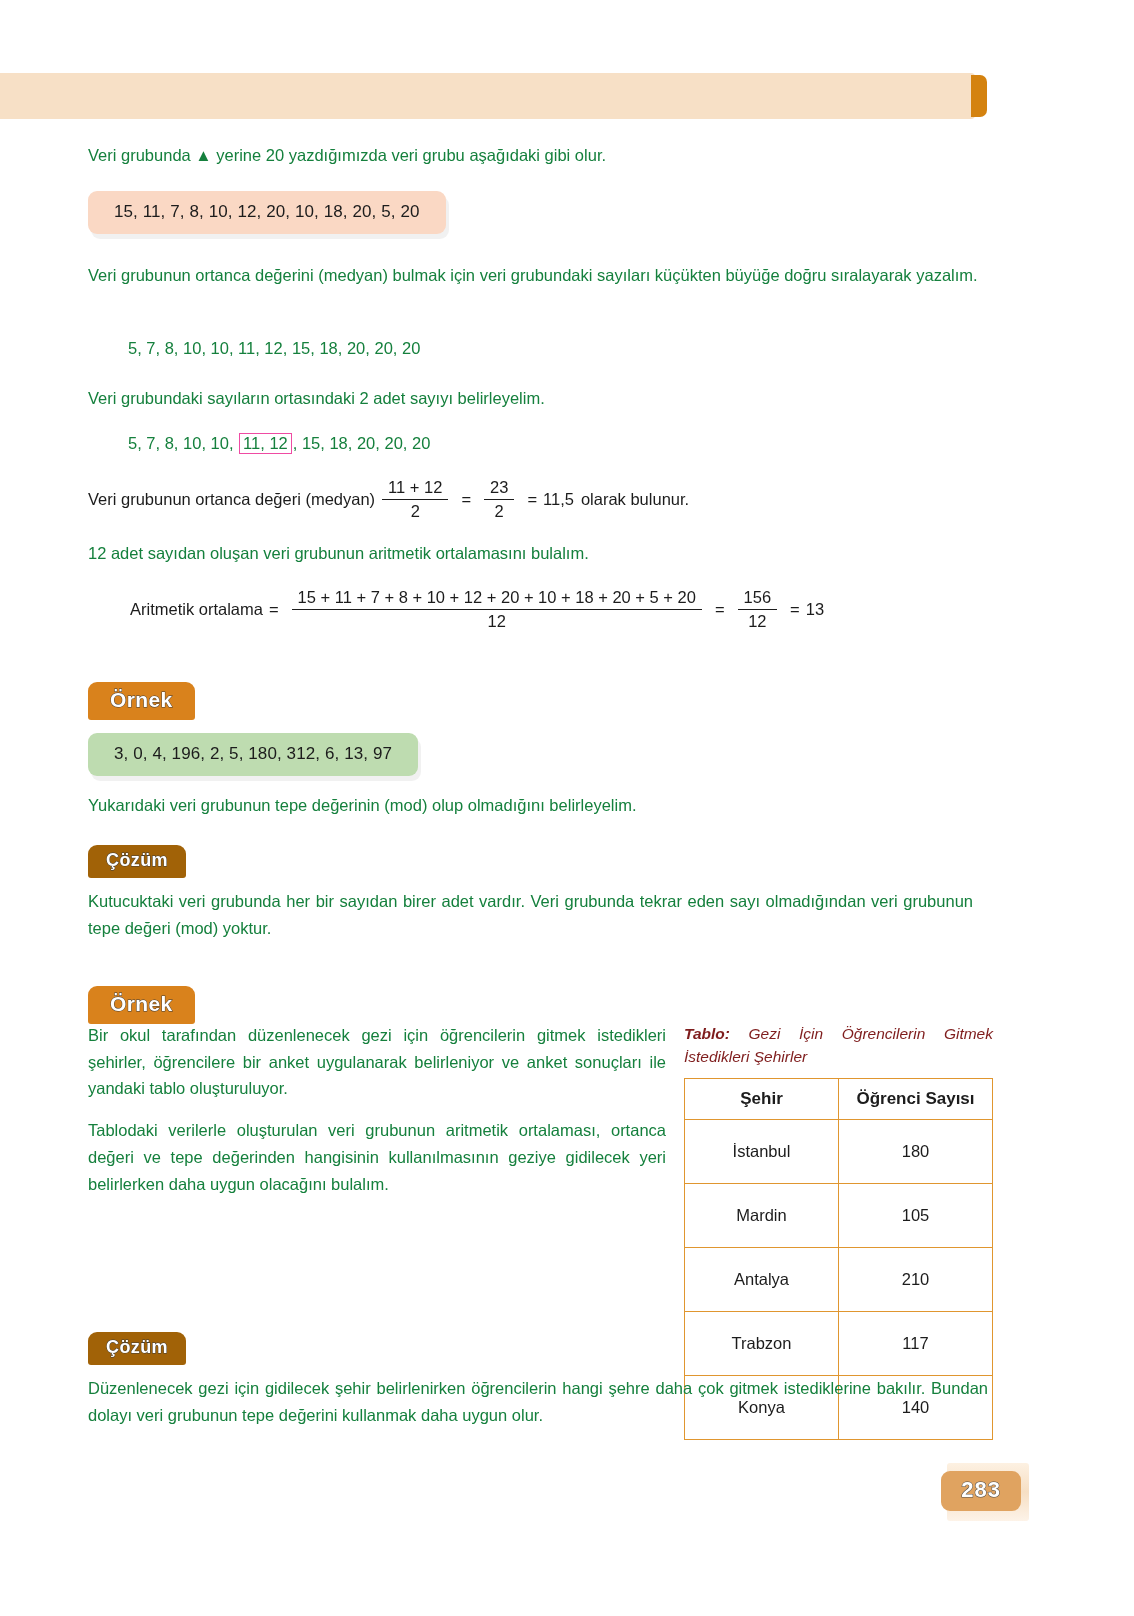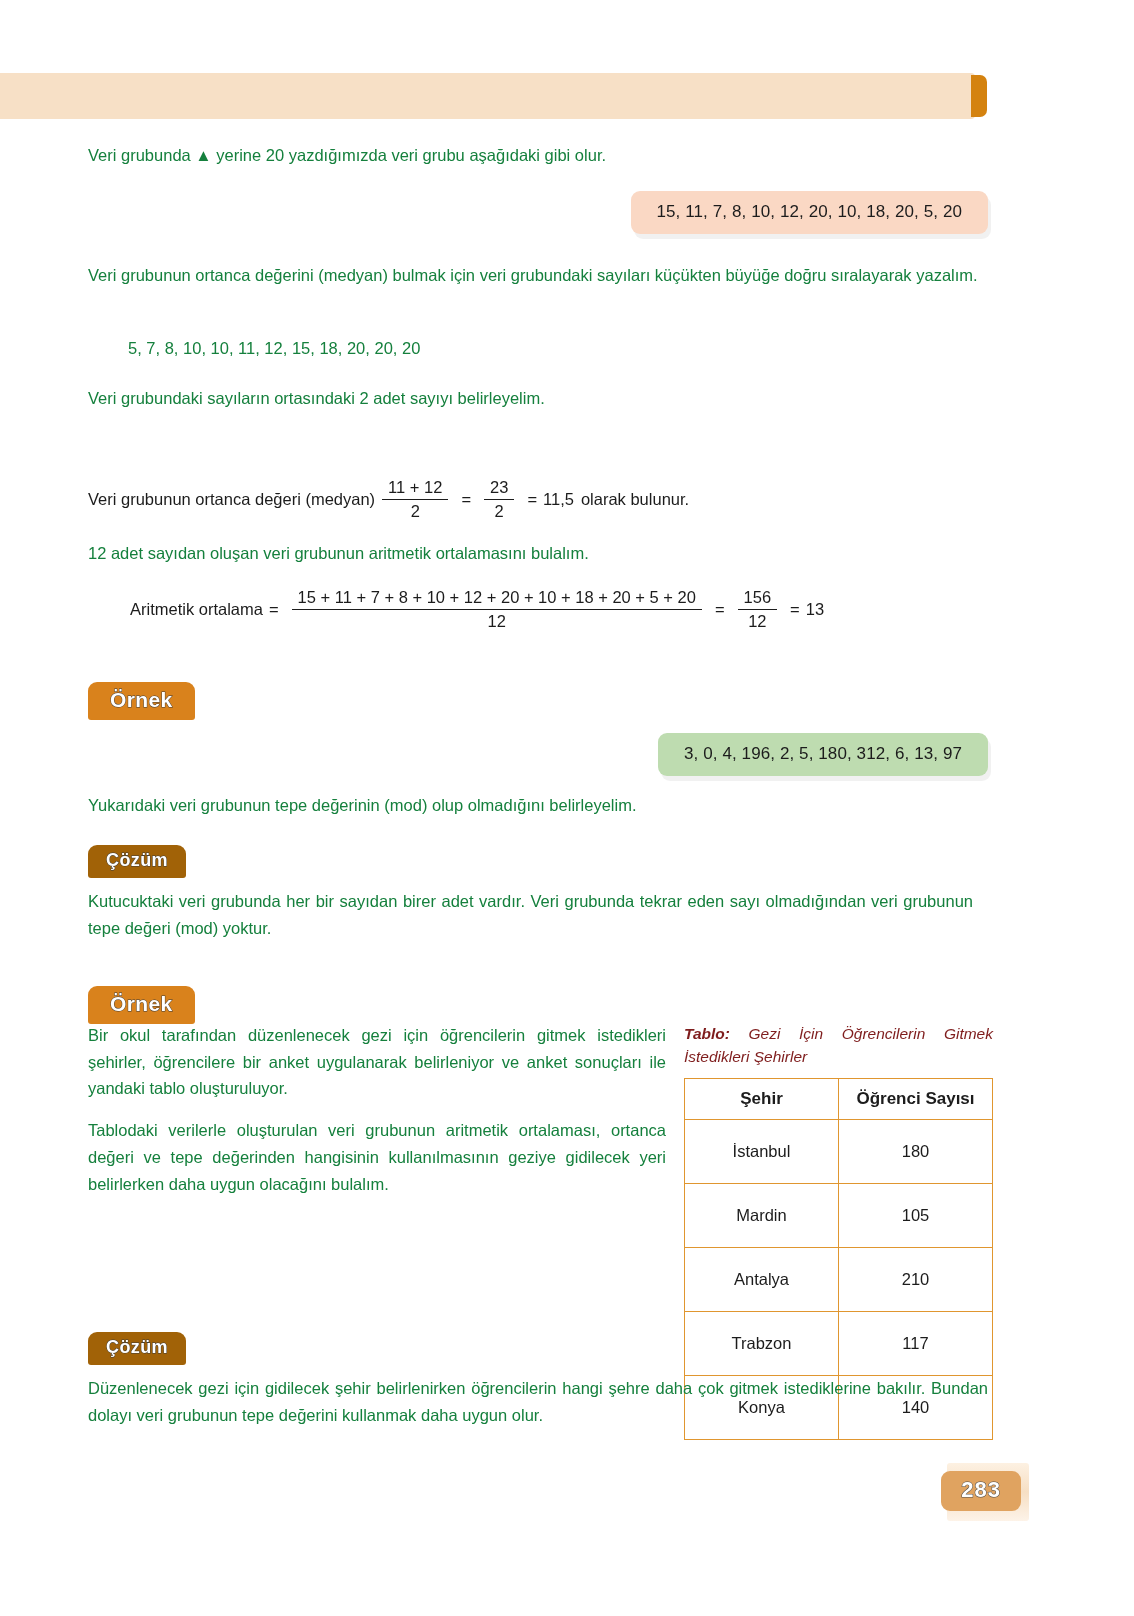--- a/index.html
+++ b/index.html
@@ -56,21 +56,21 @@
     text-align: justify;
   }
   .indent {
     padding-left: 40px;
   }
 
   
   .data-box-wrap {
     position: relative;
     display: flex;
-    justify-content: flex-end;
+    justify-content: flex-start;
   }
   .data-box {
     display: inline-block;
     padding: 11px 26px 12px;
     border-radius: 9px;
     font-size: 17px;
     color: #1c1c1c;
     text-align: center;
     box-shadow: 3px 5px 0 0 rgba(0,0,0,0.055);
     letter-spacing: 0.1px;
@@ -216,20 +216,25 @@
   </div>
 
   <div style="position:absolute; left:0; top:335px; width:895px;">
     <p class="para indent">5, 7, 8, 10, 10, 11, 12, 15, 18, 20, 20, 20</p>
   </div>
 
   <div style="position:absolute; left:0; top:385px; width:895px;">
     <p class="para">Veri grubundaki sayıların ortasındaki 2 adet sayıyı belirleyelim.</p>
   </div>
 
+  <div style="position:absolute; left:0; top:430px; width:895px;">
+    <p class="para indent">
+      <span>5, 7, 8, 10, 10, </span><span class="hl-box">11, 12</span><span>, 15, 18, 20, 20, 20</span>
+    </p>
+  </div>
 
   <div class="math-line" style="position:absolute; left:0; top:478px;">
     <span>Veri grubunun ortanca değeri (medyan)</span>
     <span class="frac">
       <span class="num">11 + 12</span>
       <span class="den">2</span>
     </span>
     <span class="eq">=</span>
     <span class="frac">
       <span class="num">23</span>

